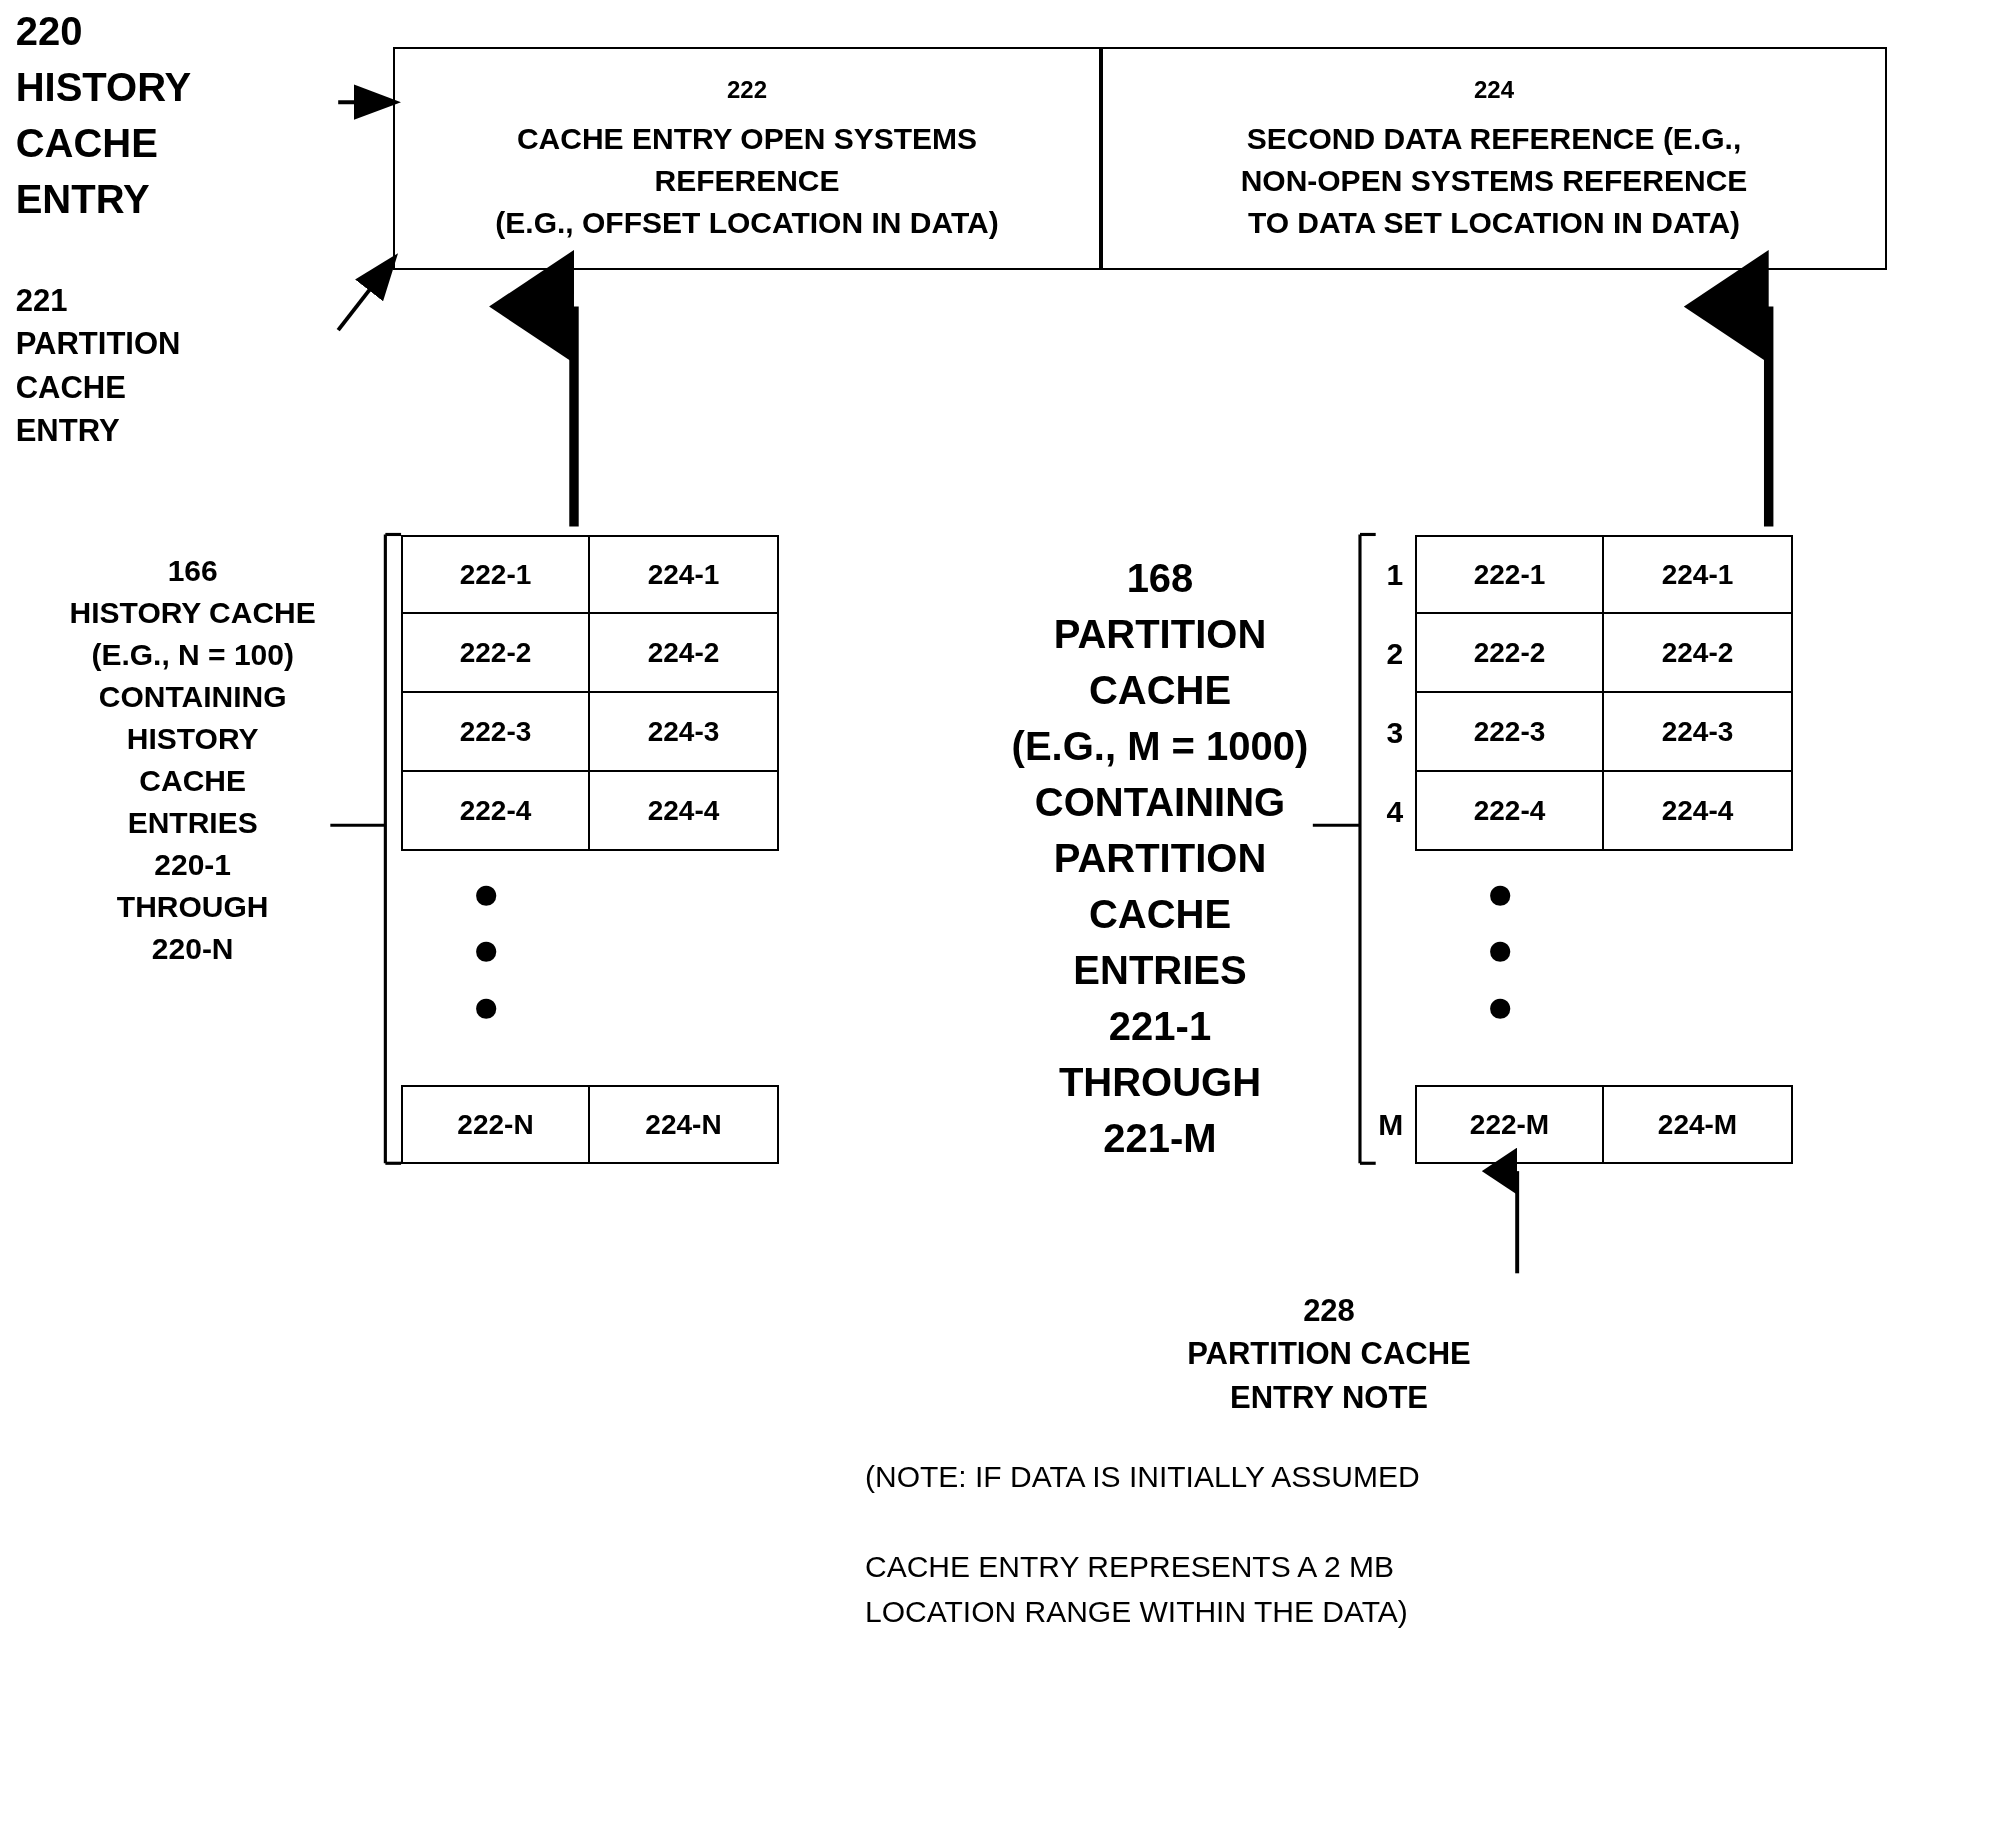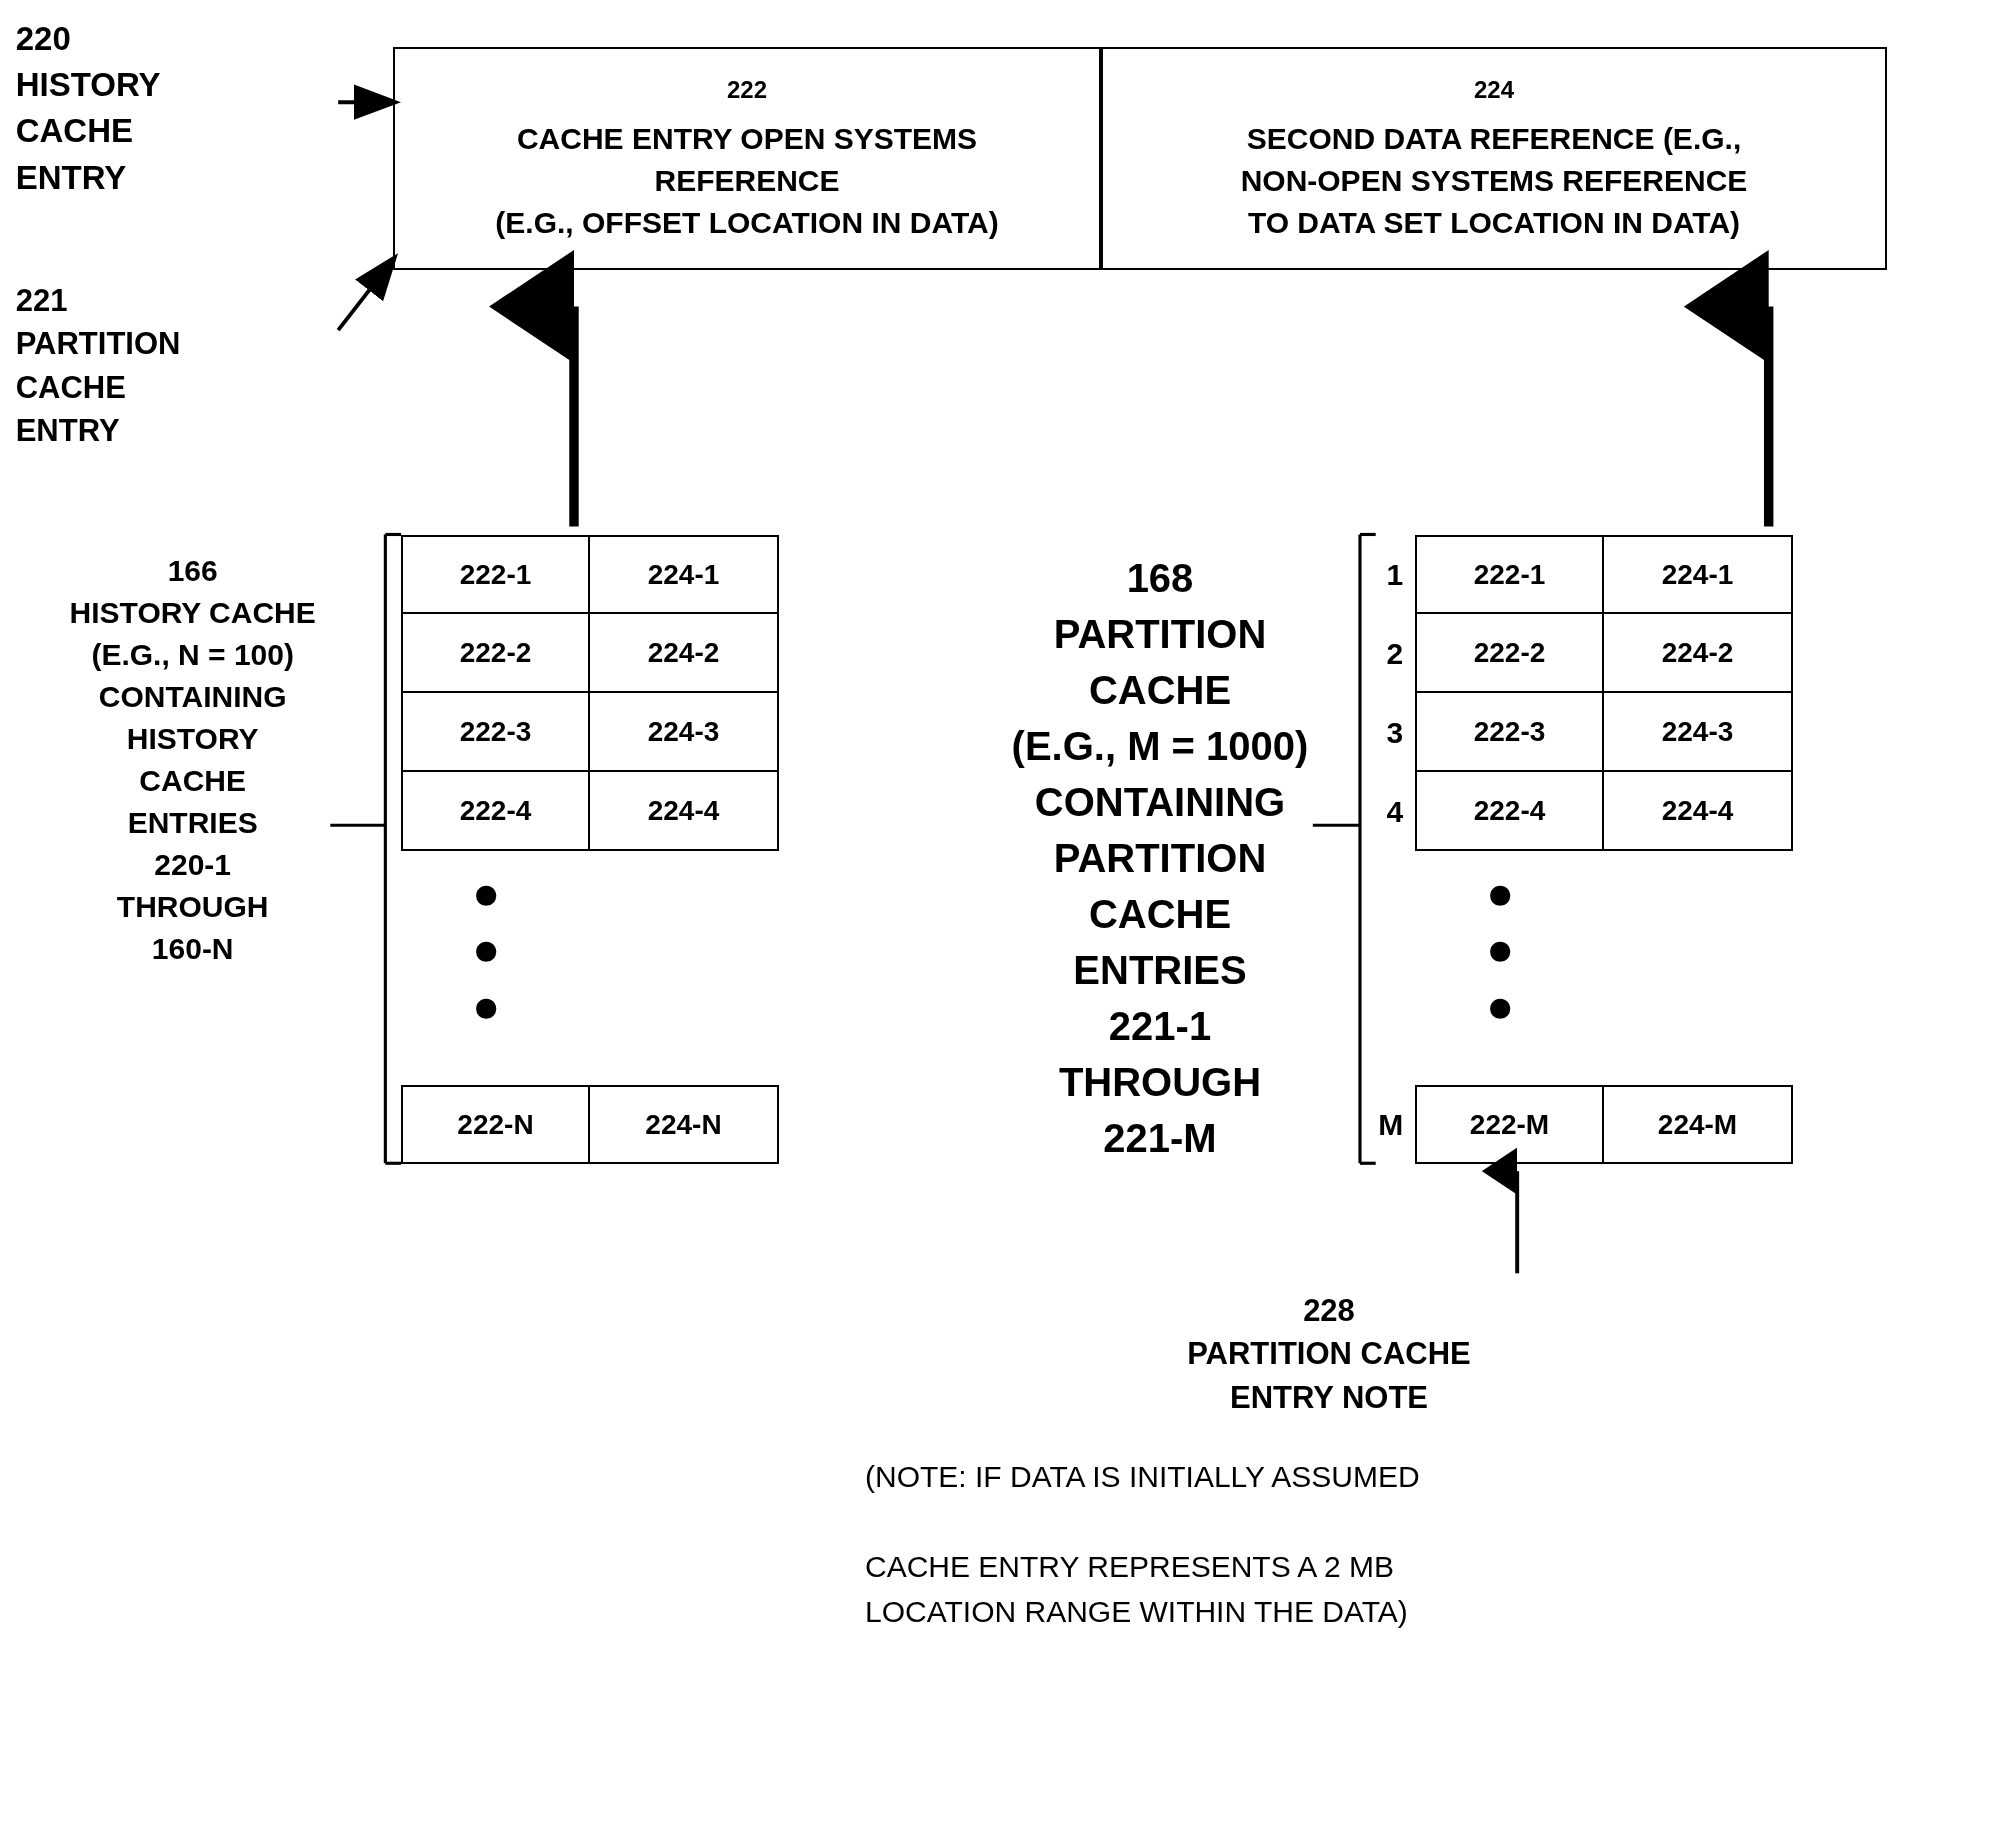--- a/index.html
+++ b/index.html
@@ -110,21 +110,21 @@
 
     <line x1="1730" y1="680" x2="1730" y2="1480" stroke="#000" stroke-width="4"></line>
     <line x1="1730" y1="680" x2="1750" y2="680" stroke="#000" stroke-width="4"></line>
     <line x1="1730" y1="1480" x2="1750" y2="1480" stroke="#000" stroke-width="4"></line>
 
     <line x1="1670" y1="1050" x2="1730" y2="1050" stroke="#000" stroke-width="4"></line>
 
     <line x1="1930" y1="1620" x2="1930" y2="1490" stroke="#000" stroke-width="5" marker-end="url(#arrowhead-up)"></line>
   </svg>
 
-  <div class="label" style="top:16px; left:15.7px; font-size:33px; line-height:1.4;">
+  <div class="label" style="top:3px; left:15.7px; font-size:40px; line-height:1.4;">
     <span>220</span><br>
     <span>HISTORY</span><br>
     <span>CACHE</span><br>
     <span>ENTRY</span>
   </div>
 
   <div class="label" style="top:259px; left:15.7px; font-size:31px; line-height:1.4;margin-top:20px;">
     <span>221</span><br>
     <span>PARTITION</span><br>
     <span>CACHE</span><br>
@@ -151,21 +151,21 @@
   <div class="label" style="top:550px; left:15.7px; font-size:30px; line-height:1.4; text-align:center; width:354px;">
     <span>166</span><br>
     <span>HISTORY CACHE</span><br>
     <span>(E.G., N = 100)</span><br>
     <span>CONTAINING</span><br>
     <span>HISTORY</span><br>
     <span>CACHE</span><br>
     <span>ENTRIES</span><br>
     <span>220-1</span><br>
     <span>THROUGH</span><br>
-    <span>160-N</span>
+    <span>220-N</span>
   </div>
 
   <div style="position:absolute; top:535px; left:401px;">
 
     <div class="table-row">
       <div class="table-cell" style="width:189px; height:79px; border:2.4px solid #000;">
         <span>222-1</span>
       </div>
       <div class="table-cell" style="width:189px; height:79px; border:2.4px solid #000; border-left:none;">
         <span>224-1</span>

